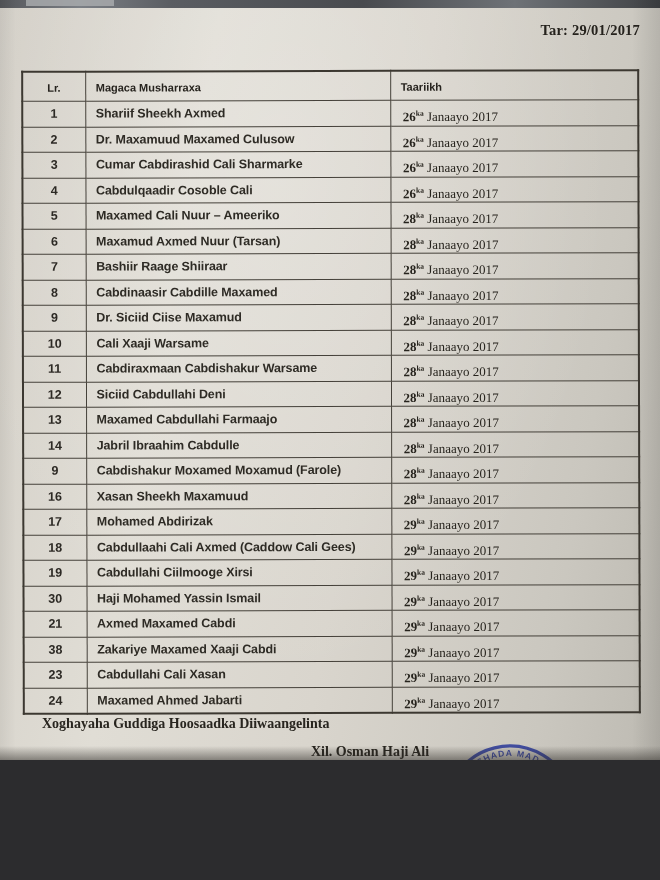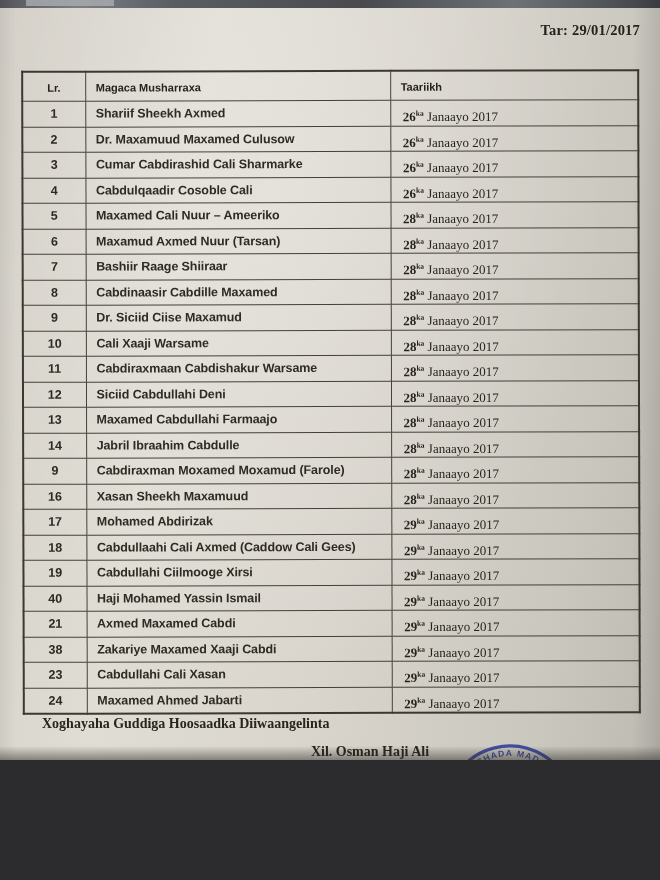--- a/index.html
+++ b/index.html
@@ -194,21 +194,21 @@
           <td class="nm">Maxamed Cabdullahi Farmaajo</td>
           <td class="dt"><span class="day">28</span><sup>ka</sup><span> Janaayo 2017</span></td>
         </tr>
         <tr>
           <td class="lr">14</td>
           <td class="nm">Jabril Ibraahim Cabdulle</td>
           <td class="dt"><span class="day">28</span><sup>ka</sup><span> Janaayo 2017</span></td>
         </tr>
         <tr>
           <td class="lr">9</td>
-          <td class="nm">Cabdiraxman Moxamed Moxamud (Farole)</td>
+          <td class="nm">Cabdishakur Moxamed Moxamud (Farole)</td>
           <td class="dt"><span class="day">28</span><sup>ka</sup><span> Janaayo 2017</span></td>
         </tr>
         <tr>
           <td class="lr">16</td>
           <td class="nm">Xasan Sheekh Maxamuud</td>
           <td class="dt"><span class="day">28</span><sup>ka</sup><span> Janaayo 2017</span></td>
         </tr>
         <tr>
           <td class="lr">17</td>
           <td class="nm">Mohamed Abdirizak</td>
@@ -218,21 +218,21 @@
           <td class="lr">18</td>
           <td class="nm">Cabdullaahi Cali Axmed (Caddow Cali Gees)</td>
           <td class="dt"><span class="day">29</span><sup>ka</sup><span> Janaayo 2017</span></td>
         </tr>
         <tr>
           <td class="lr">19</td>
           <td class="nm">Cabdullahi Ciilmooge Xirsi</td>
           <td class="dt"><span class="day">29</span><sup>ka</sup><span> Janaayo 2017</span></td>
         </tr>
         <tr>
-          <td class="lr">40</td>
+          <td class="lr">30</td>
           <td class="nm">Haji Mohamed Yassin Ismail</td>
           <td class="dt"><span class="day">29</span><sup>ka</sup><span> Janaayo 2017</span></td>
         </tr>
         <tr>
           <td class="lr">21</td>
           <td class="nm">Axmed Maxamed Cabdi</td>
           <td class="dt"><span class="day">29</span><sup>ka</sup><span> Janaayo 2017</span></td>
         </tr>
         <tr>
           <td class="lr">38</td>

